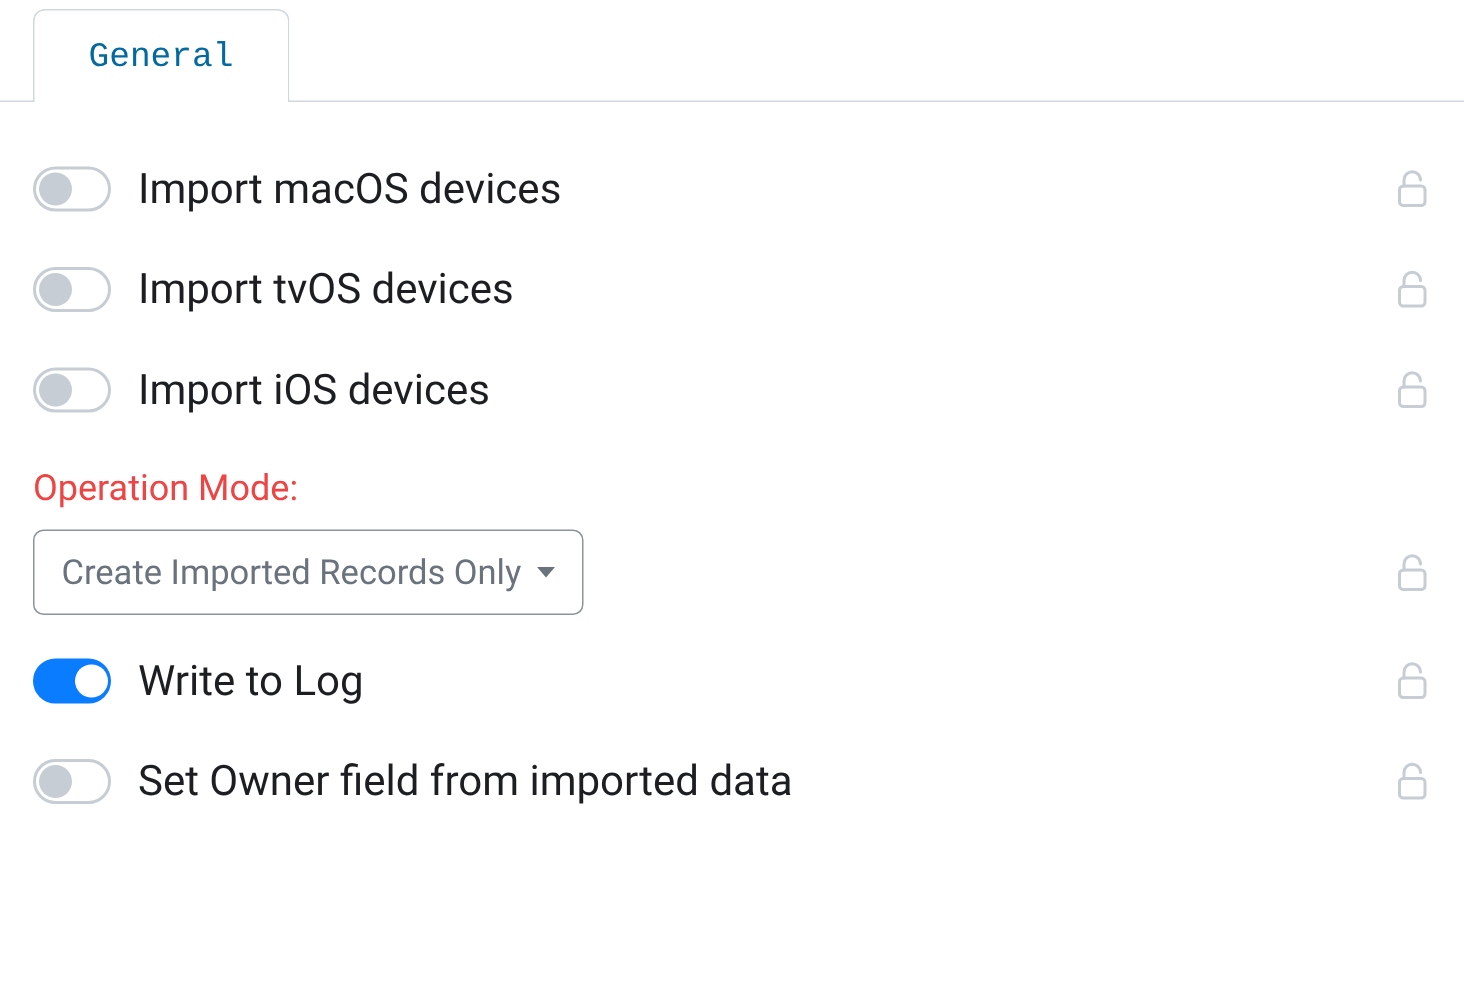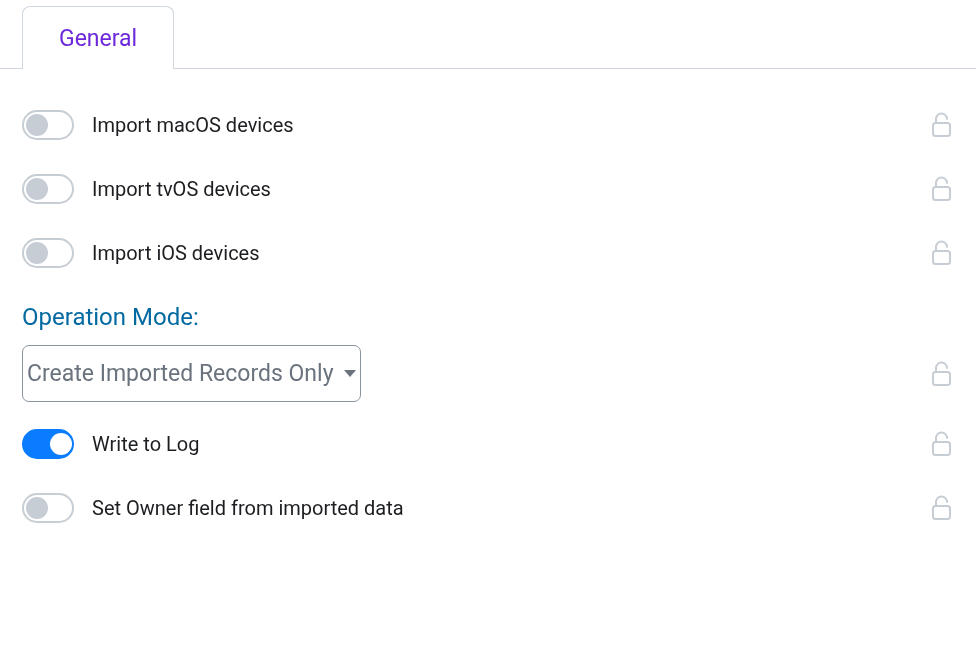--- a/index.html
+++ b/index.html
@@ -17,28 +17,29 @@
     }
     .tabs {
       display: flex;
       border-bottom: 1px solid #d0d7de;
       padding-left: 22px;
       padding-top: 6px;
     }
     .tab {
       padding: 18px 36px 16px 36px;
       font-size: 23px;
-      color: #6d28d9;
+      color: #0369a1;
       cursor: pointer;
       border: 1px solid transparent;
       border-bottom: none;
       border-top-left-radius: 8px;
       border-top-right-radius: 8px;
       position: relative;
       background: transparent;
+      font-family: Liberation Mono, monospace;
     }
     .tab.active {
       border-color: #d0d7de;
       background: #fff;
       margin-bottom: -1px;
       padding-bottom: 17px;
     }
     .content {
       padding: 24px 22px 0 22px;
     }
@@ -76,52 +77,52 @@
     }
     .toggle.on {
       background: #0a7cff;
       border-color: #0a7cff;
     }
     .toggle.on::after {
       background: #fff;
       left: 26px;
     }
     .row-label {
-      font-size: 20px;
+      font-size: 28px;
       color: #1c1e21;
     }
     .lock-icon {
       width: 24px;
       height: 28px;
       flex-shrink: 0;
     }
     .lock-icon svg {
       display: block;
       width: 100%;
       height: 100%;
     }
     .section-label {
       font-size: 24px;
-      color: #0369a1;
+      color: #ef4444;
       margin-top: 18px;
       margin-bottom: 14px;
     }
     .select-row {
       display: flex;
       align-items: center;
       justify-content: space-between;
       margin-bottom: 10px;
     }
     .select {
       display: inline-flex;
       align-items: center;
       gap: 10px;
       border: 1px solid #8b949e;
       border-radius: 7px;
-      padding: 14px 4px;
+      padding: 14px 18px;
       font-size: 23px;
       color: #6a737d;
       cursor: pointer;
       background: #fff;
     }
     .caret {
       width: 0;
       height: 0;
       border-left: 6px solid transparent;
       border-right: 6px solid transparent;

